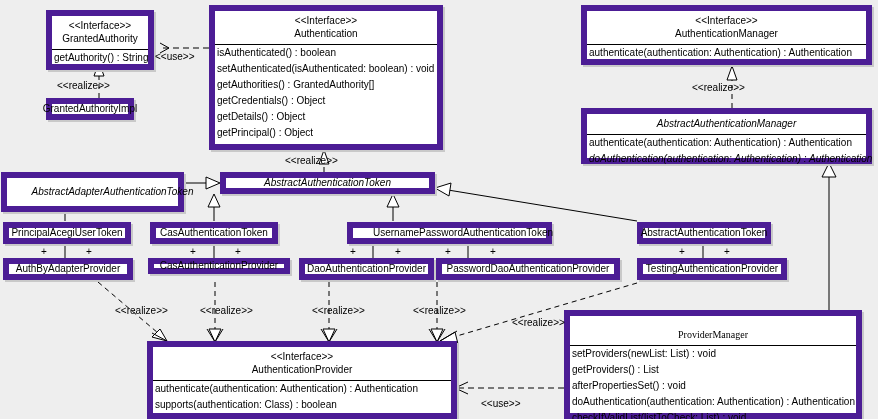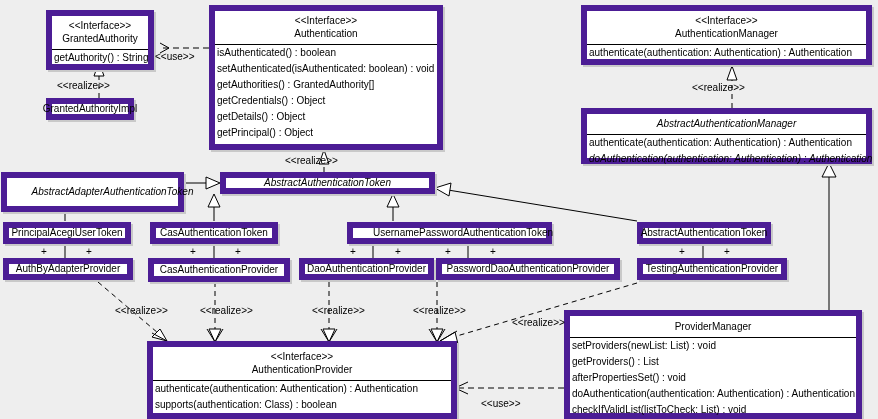--- a/index.html
+++ b/index.html
@@ -272,21 +272,21 @@
   </div>
 
   <div class="node simple" style="left:637px; top:222px; width:134px; height:22px;">
     <div class="name">AbstractAuthenticationToken</div>
   </div>
 
   <div class="node simple" style="left:3px; top:258px; width:130px; height:22px;">
     <div class="name">AuthByAdapterProvider</div>
   </div>
 
-  <div class="node simple" style="left:148px; top:258px; width:142px; height:24px;">
+  <div class="node simple" style="left:148px; top:258px; width:142px; height:16px;">
     <div class="name">CasAuthenticationProvider</div>
   </div>
 
   <div class="node simple" style="left:299px; top:258px; width:135px; height:22px;">
     <div class="name">DaoAuthenticationProvider</div>
   </div>
 
   <div class="node simple" style="left:436px; top:258px; width:184px; height:22px;">
     <div class="name">PasswordDaoAuthenticationProvider</div>
   </div>
@@ -299,21 +299,21 @@
     <div class="stereo">&lt;&lt;Interface&gt;&gt;</div>
     <div class="name">AuthenticationProvider</div>
     <div class="sep"></div>
     <div class="ops">
       <div class="op">authenticate(authentication: Authentication) : Authentication</div>
       <div class="op">supports(authentication: Class) : boolean</div>
     </div>
   </div>
 
   <div class="node" style="left:564px; top:310px; width:298px; height:109px;">
-    <div class="name" style="padding-top:4px;">ProviderManager</div>
+    <div class="name" style="padding-top:12px;font-family:Liberation Serif, serif;">ProviderManager</div>
     <div class="sep"></div>
     <div class="ops">
       <div class="op">setProviders(newList: List) : void</div>
       <div class="op">getProviders() : List</div>
       <div class="op">afterPropertiesSet() : void</div>
       <div class="op">doAuthentication(authentication: Authentication) : Authentication</div>
       <div class="op">checkIfValidList(listToCheck: List) : void</div>
     </div>
   </div>
 

